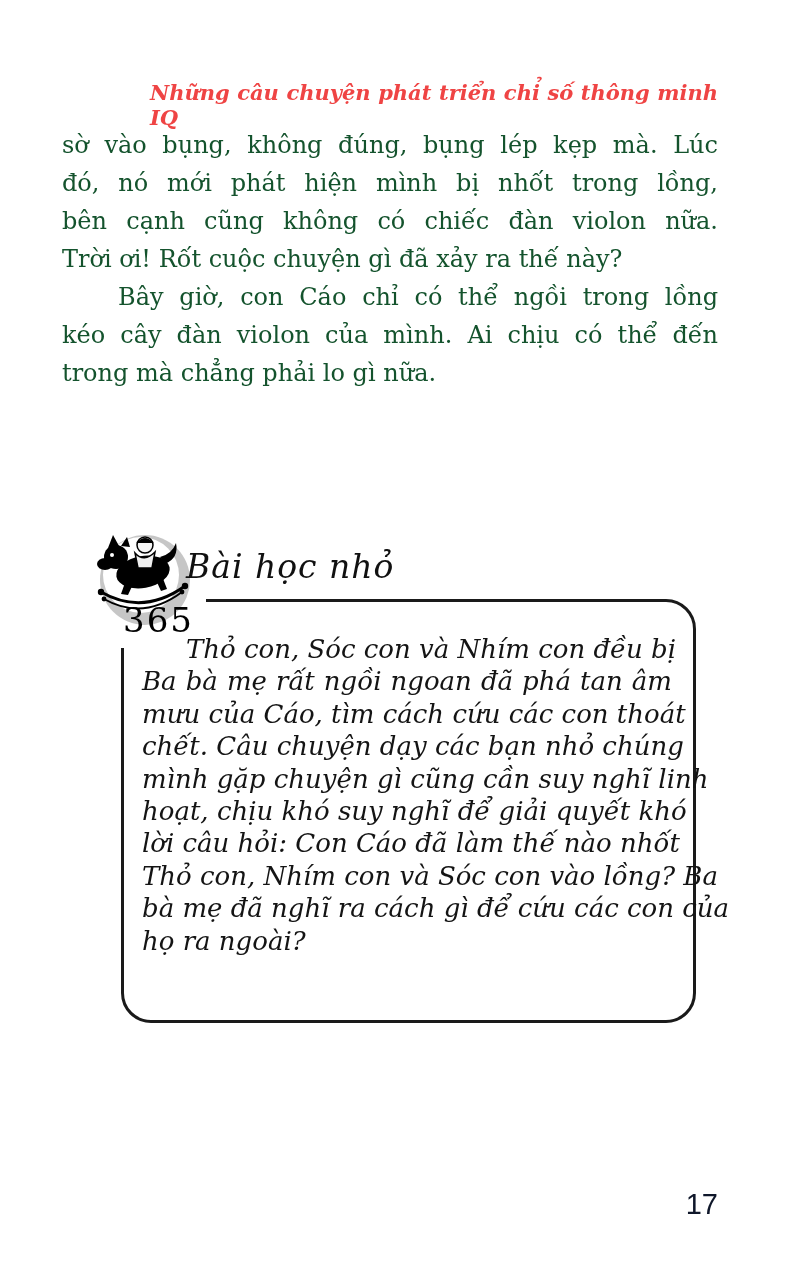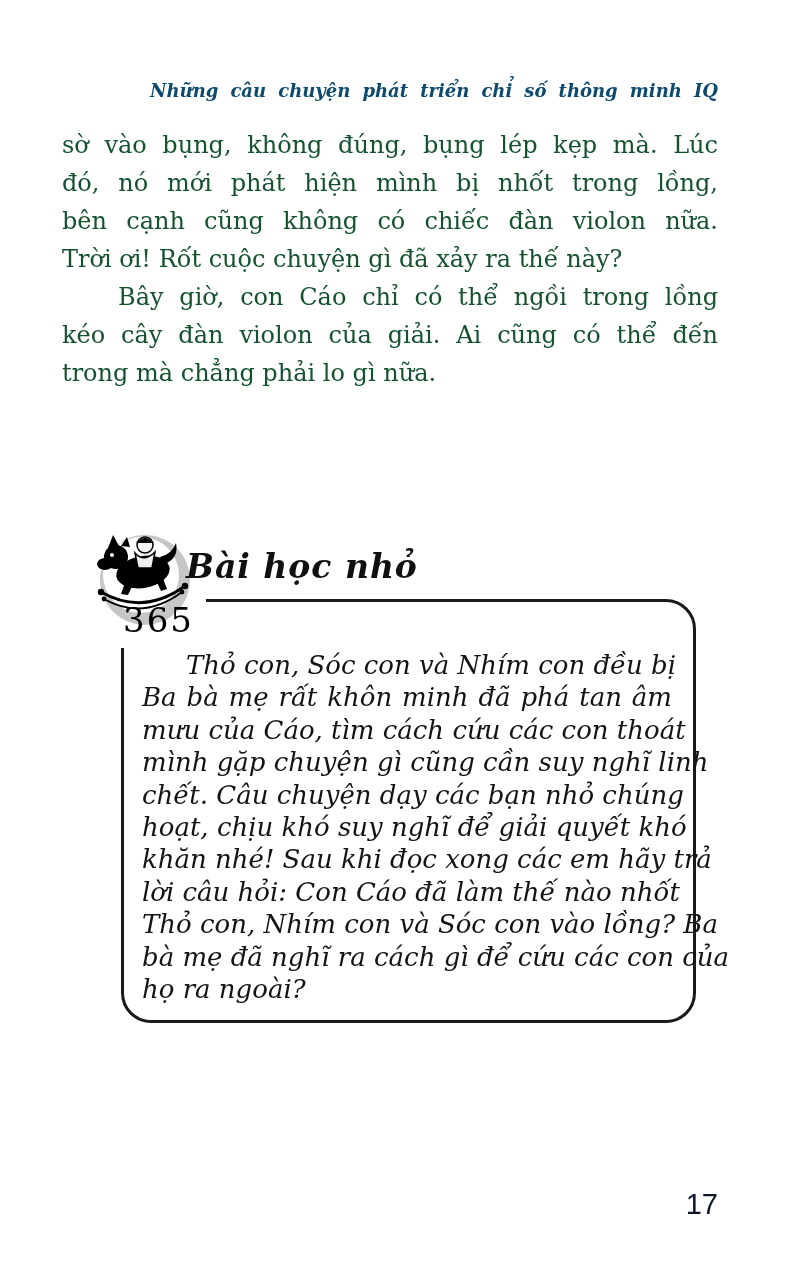--- a/index.html
+++ b/index.html
@@ -9,23 +9,23 @@
     position:relative;
     font-family:"DejaVu Serif","Liberation Serif",serif;
     color:#111;
     overflow:hidden;
   }
   .abs{position:absolute;}
 
   
   .running-header{
     left:150px;top:80px;width:568px;
-    font-size:18px;font-weight:bold;font-style:italic;
+    font-size:21px;font-weight:bold;font-style:italic;
     text-align:justify;text-align-last:justify;
-    white-space:normal;color:#0c4a6e;
+    white-space:normal;color:#ef4444;
   }
 
   
   .body-text{left:62px;top:126px;width:656px;}
   .bline{
     font-size:24px;line-height:38px;height:38px;
     color:#14532d;white-space:nowrap;
   }
   .jl{text-align:justify;text-align-last:justify;white-space:normal;}
   .indent1{padding-left:56px;}
@@ -40,21 +40,21 @@
     left:78px;top:590px;width:128px;height:58px;
     background:#fff;z-index:2;
   }
   .logo-badge{left:86px;top:528px;width:116px;height:100px;z-index:3;}
   .badge-number{
     left:123px;top:600px;z-index:4;
     font-size:34px;color:#000000;letter-spacing:2px;
   }
   .lesson-heading{
     left:186px;top:547px;z-index:4;
-    font-size:33px;font-weight:bold;font-style:italic;
+    font-size:33px;font-weight:normal;font-style:italic;
     letter-spacing:1px;color:#101010;
   }
 
   .box-text{left:142px;top:633px;width:530px;z-index:3;}
   .xline{
     font-size:26px;line-height:32.4px;height:32.4px;
     font-style:italic;color:#141414;white-space:nowrap;
   }
 
   .page-number{
@@ -67,21 +67,21 @@
 <body>
 
 <div class="abs running-header">Những câu chuyện phát triển chỉ số thông minh IQ</div>
 
 <div class="abs body-text">
   <div class="bline jl">sờ vào bụng, không đúng, bụng lép kẹp mà. Lúc</div>
   <div class="bline jl">đó, nó mới phát hiện mình bị nhốt trong lồng,</div>
   <div class="bline jl">bên cạnh cũng không có chiếc đàn violon nữa.</div>
   <div class="bline">Trời ơi! Rốt cuộc chuyện gì đã xảy ra thế này?</div>
   <div class="bline jl indent1">Bây giờ, con Cáo chỉ có thể ngồi trong lồng</div>
-  <div class="bline jl">kéo cây đàn violon của giải. Ai cũng có thể đến</div>
+  <div class="bline jl">kéo cây đàn violon của mình. Ai chịu có thể đến</div>
   <div class="bline">trong mà chẳng phải lo gì nữa.</div>
 </div>
 
 <div class="abs lesson-box"></div>
 <div class="abs corner-patch"></div>
 
 <div class="abs logo-badge">
   <svg viewBox="0 0 110 100" width="116" height="100" aria-hidden="true">
     <circle cx="56" cy="52" r="45" fill="#c6c6c6"></circle>
     <circle cx="52" cy="47" r="38" fill="#ffffff"></circle>
@@ -109,26 +109,25 @@
     <path d="M46 25 Q55 35 66 24 L63 40 L49 40 Z" fill="#efefef" stroke="#000" stroke-width="1.5"></path>
     <circle cx="56" cy="17" r="8" fill="#f5f5f5" stroke="#000" stroke-width="1.5"></circle>
     <path d="M47.5 15 Q56 5 64.5 15 Z" fill="#000"></path>
   </svg>
 </div>
 <div class="abs badge-number">365</div>
 
 <div class="abs lesson-heading">Bài học nhỏ</div>
 
 <div class="abs box-text">
-  <div class="xline jl indent1" style="padding-left:44px;margin-top:16px;">Thỏ con, Sóc con và Nhím con đều bị</div>
-  <div class="xline jl">Ba bà mẹ rất khôn minh đã phá tan âm</div>
+  <div class="xline jl indent1" style="padding-left:44px;">Thỏ con, Sóc con và Nhím con đều bị</div>
+  <div class="xline jl">Ba bà mẹ rất ngồi ngoan đã phá tan âm</div>
   <div class="xline jl">mưu của Cáo, tìm cách cứu các con thoát</div>
+  <div class="xline jl">chết. Câu chuyện dạy các bạn nhỏ chúng</div>
   <div class="xline jl">mình gặp chuyện gì cũng cần suy nghĩ linh</div>
-  <div class="xline jl">chết. Câu chuyện dạy các bạn nhỏ chúng</div>
   <div class="xline jl">hoạt, chịu khó suy nghĩ để giải quyết khó</div>
-  <div class="xline jl">khăn nhé! Sau khi đọc xong các em hãy trả</div>
   <div class="xline jl">lời câu hỏi: Con Cáo đã làm thế nào nhốt</div>
   <div class="xline jl">Thỏ con, Nhím con và Sóc con vào lồng? Ba</div>
   <div class="xline jl">bà mẹ đã nghĩ ra cách gì để cứu các con của</div>
   <div class="xline">họ ra ngoài?</div>
 </div>
 
 <div class="abs page-number">17</div>
 
 </body></html>

